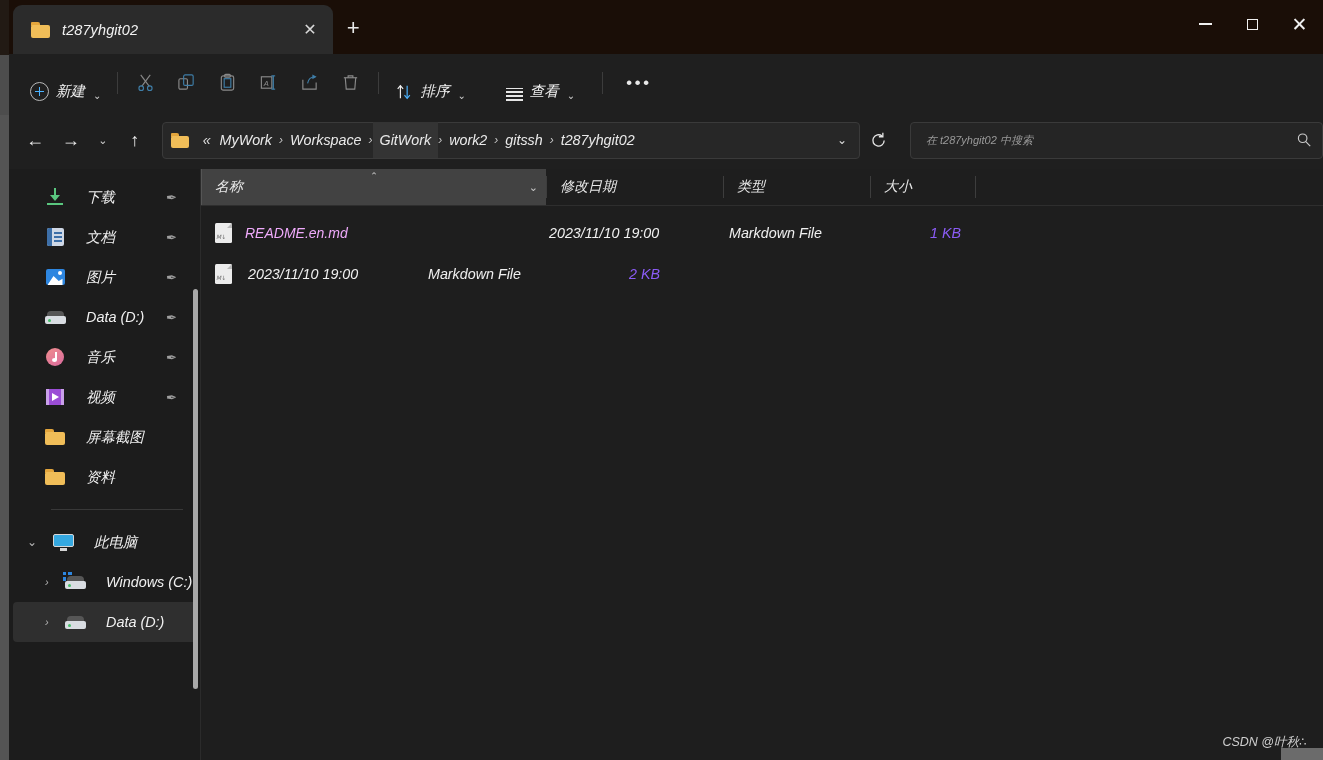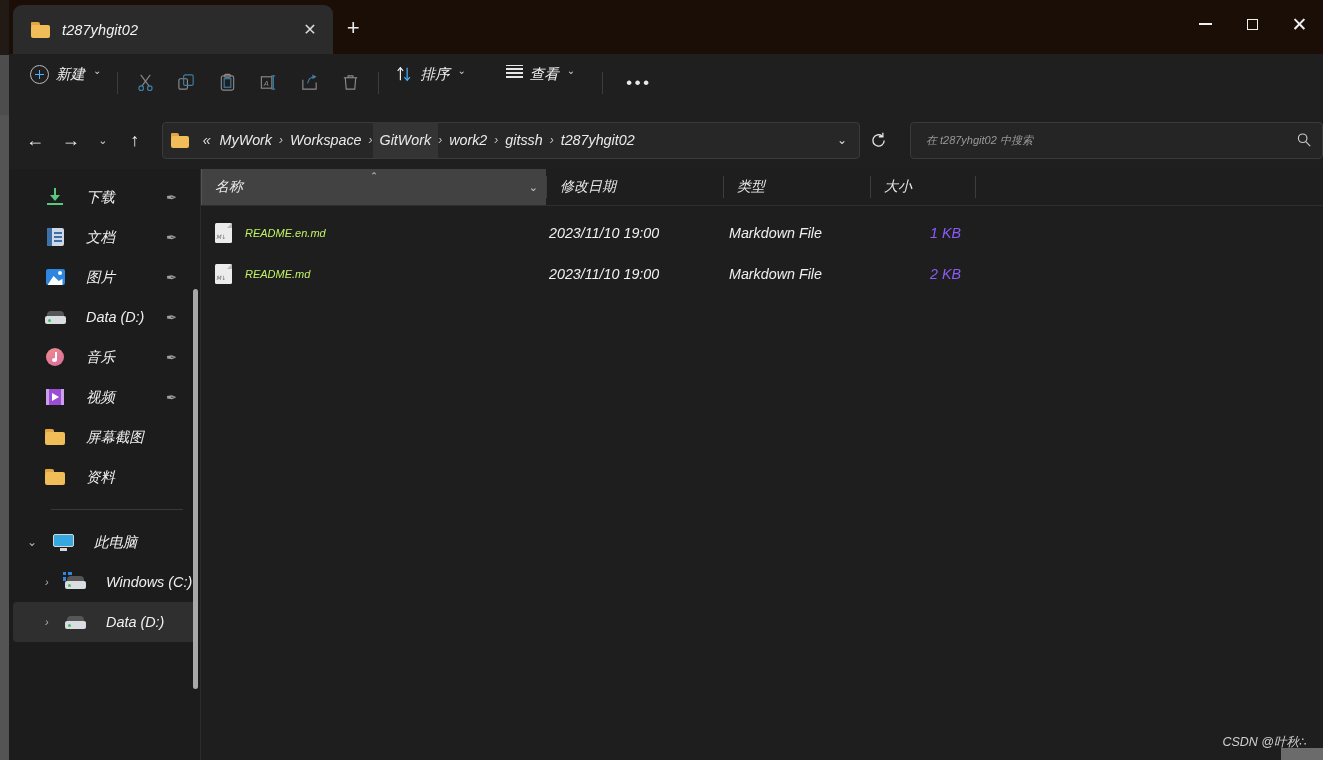--- a/index.html
+++ b/index.html
@@ -41,21 +41,21 @@
     color: #e8e8e8; font-size: 22px; font-weight: 300;
   }
   .wincontrols { position: absolute; right: 0; top: 0; height: 48px; display: flex; }
   .wc { width: 47px; height: 48px; display: flex; align-items: center; justify-content: center; color: #f0f0f0; }
   .wc .min { width: 13px; height: 1.5px; background: #f0f0f0; }
   .wc .max { width: 11px; height: 11px; border: 1.5px solid #f0f0f0; }
   .wc .cls { font-size: 19px; font-weight: 300; line-height: 1; }
 
   
   .toolbar { position: relative; height: 57px; background: #1f1f1f; display: flex; align-items: center; padding-left: 12px; }
-  .tb-btn { height: 36px; display: flex; align-items: flex-start; border-radius: 5px; padding: 0 9px; gap: 7px; color: #f0f0f0; font-size: 14.5px; }
+  .tb-btn { height: 36px; display: flex; align-items: flex-end; border-radius: 5px; padding: 0 9px; gap: 7px; color: #f0f0f0; font-size: 14.5px; }
   .tb-icon-btn { width: 41px; height: 36px; display: flex; align-items: center; justify-content: center; border-radius: 5px; }
   .tb-sep { width: 1px; height: 22px; background: #3c3c3c; margin: 0 7px; }
   .plus-circle { width: 19px; height: 19px; border: 1.4px solid #b9b9b9; border-radius: 50%; position: relative; }
   .plus-circle::before, .plus-circle::after { content:''; position: absolute; background: #4cb3ff; }
   .plus-circle::before { left: 4px; top: 8px; width: 9px; height: 1.8px; }
   .plus-circle::after { left: 7.6px; top: 4.3px; width: 1.8px; height: 9px; }
   .chev { font-size: 10px; color: #cfcfcf; margin-left: 1px; }
   .viewlines { width: 17px; height: 13px; display: flex; flex-direction: column; justify-content: space-between; }
   .viewlines i { display: block; height: 1.8px; background: #e6e6e6; }
   .dots { letter-spacing: 2.5px; color: #e8e8e8; font-size: 17px; line-height: 1; }
@@ -143,21 +143,21 @@
   .col .hchev { position: absolute; right: 8px; top: 50%; transform: translateY(-50%); color: #c9c9c9; font-size: 11px; }
   .col-sep { width: 1px; background: #3d3d3d; margin: 7px 0; }
   .col.date { width: 176px; }
   .col.type { width: 146px; }
   .col.size { width: 104px; }
   .row { height: 41px; display: flex; align-items: center; }
   .row .fi { width: 44px; display: flex; align-items: center; justify-content: center; }
   .ic-md { width: 17px; height: 20px; background: #ececec; border-radius: 1.5px; position: relative; }
   .ic-md::after { content:''; position: absolute; right: 0; top: 0; border-left: 5px solid transparent; border-bottom: 5px solid #b9b9b9; width: 0; height: 0; }
   .ic-md .mlabel { position: absolute; left: 2px; bottom: 3px; font-size: 6px; color: #707070; letter-spacing: -0.4px; font-family: "DejaVu Sans", sans-serif; }
-  .row .fname { color: #bef264; font-size: 11px; width: 301px; }
+  .row .fname { color: #f0abfc; font-size: 14px; width: 301px; }
   .row .fdate { color: #f0f0f0; font-size: 14.3px; width: 176px; padding-left: 3px; }
   .row .ftype { color: #f0f0f0; font-size: 14.3px; width: 146px; padding-left: 7px; }
   .row .fsize { color: #8b5cf6; font-size: 14.3px; width: 93px; text-align: right; }
 
   .watermark { position: absolute; right: 16px; bottom: 9px; color: #cfcfcf; font-size: 12.5px; }
   .corner-grip { position: absolute; right: 0; bottom: 0; width: 42px; height: 12px; background: #6b6b6b; }
 </style>
 </head>
 <body>
 
@@ -499,21 +499,20 @@
           <span class="ftype">Markdown File</span>
           <span class="fsize">1 KB</span>
         </div>
 
         <div class="row">
           <span class="fi">
             <span class="ic-md">
                 <span class="mlabel">M↓</span>
               </span>
           </span>
-          <span class="fname">README.md</span>
           <span class="fdate">2023/11/10 19:00</span>
           <span class="ftype">Markdown File</span>
           <span class="fsize">2 KB</span>
         </div>
 
         <div class="watermark">CSDN @叶秋∴</div>
         <div class="corner-grip"></div>
       </div>
 
     </div>

